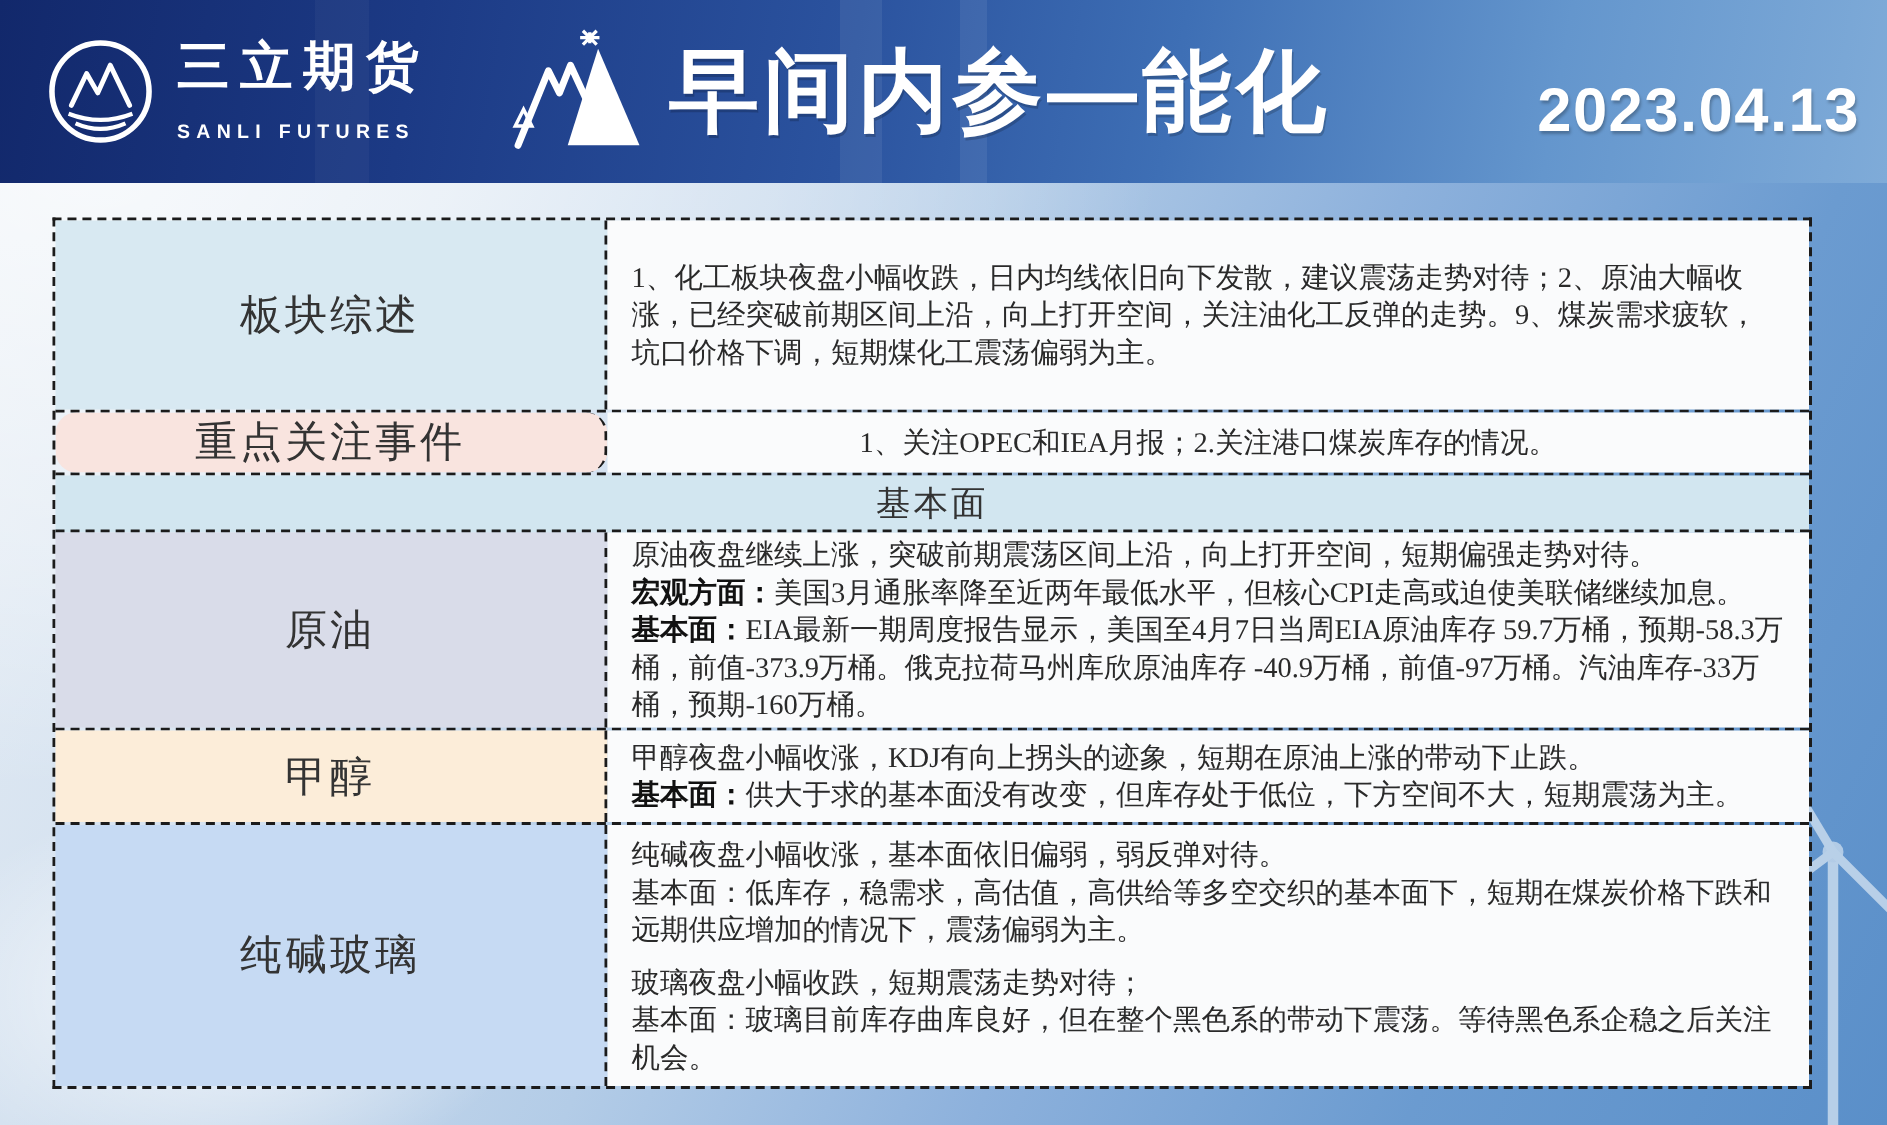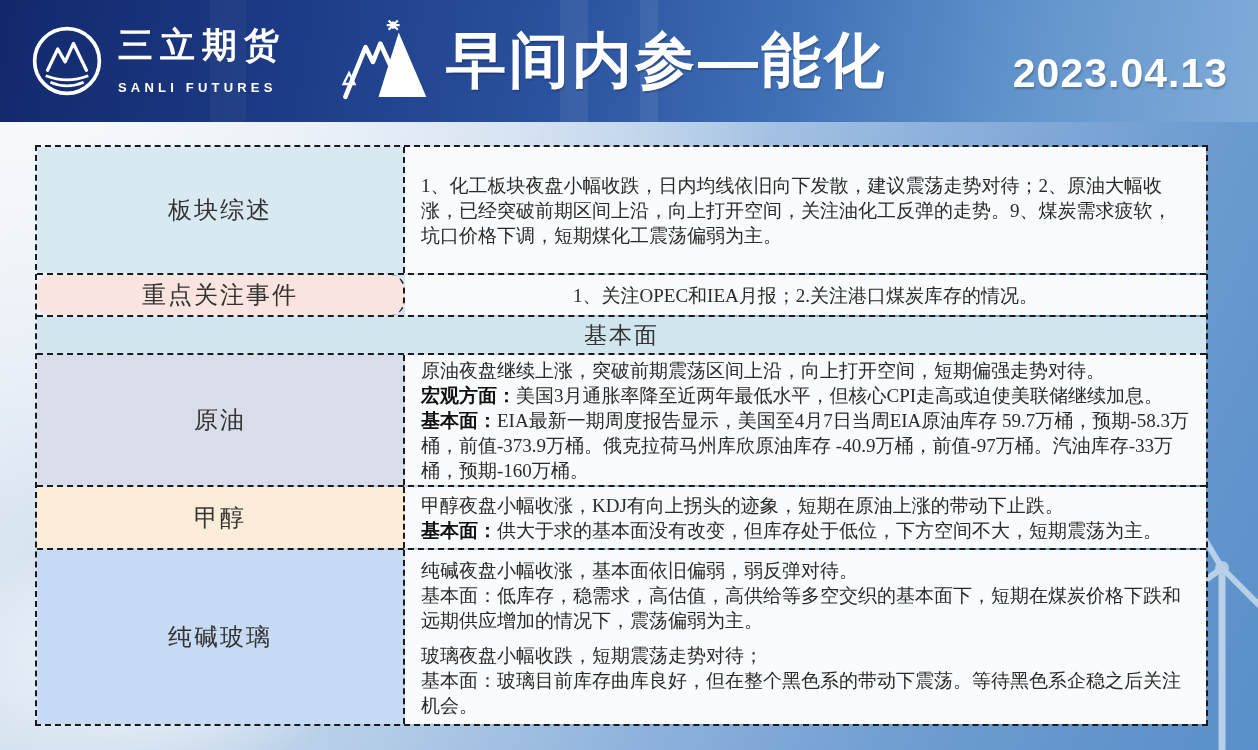--- a/index.html
+++ b/index.html
@@ -33,38 +33,38 @@
   .company{margin-left:14px;}
   .company-cn{font-size:35px;font-weight:700;letter-spacing:7px;line-height:1.05;}
   .company-en{font-size:13px;font-weight:700;letter-spacing:4.2px;margin-top:16px;}
   .title-group{position:absolute;left:338px;top:18px;display:flex;align-items:center;}
   .emblem{width:92px;height:86px;margin-right:16px;}
   .report-title{
     font-size:60px;font-weight:900;letter-spacing:3px;line-height:86px;
     text-shadow:1px 2px 0 rgba(0,0,0,.18);
   }
   .report-date{
-    position:absolute;right:30px;top:50px;font-size:41px;font-weight:700;letter-spacing:1px;
+    position:absolute;right:18px;top:50px;font-size:41px;font-weight:700;letter-spacing:1px;
     text-shadow:1px 2px 2px rgba(0,0,0,.25);
   }
 
   
   .tbl{
     position:absolute;left:35px;top:145px;width:1173px;
     border:2px dashed var(--c-border,#1b1b1b);
     box-sizing:border-box;
     font-family:"Liberation Serif","DejaVu Serif",serif;
     color:#2a2a2a;
   }
   .row{display:flex;border-bottom:2px dashed var(--c-border,#1b1b1b);box-sizing:border-box;}
   .row:last-child{border-bottom:none;}
   .cell-label{
     width:368px;flex:0 0 auto;border-right:2px dashed var(--c-border,#1b1b1b);
     display:flex;align-items:center;justify-content:center;box-sizing:border-box;
-    font-size:24px;letter-spacing:2px;color:#333;
+    font-size:28px;letter-spacing:2px;color:#333;
   }
   .cell-content{
     flex:1 1 auto;display:flex;flex-direction:column;justify-content:center;
     padding:6px 16px;box-sizing:border-box;background:#fafbfc;
     font-size:19px;line-height:25px;
   }
   .cell-content p{margin:0;}
   .bg-blue{background:var(--c-label_blue,#d8e9f2);}
   .bg-pink{background:var(--c-label_pink,#f9e4df);border-radius:14px;}
   .bg-lavender{background:var(--c-label_lavender,#d9dce9);text-align:right;}

